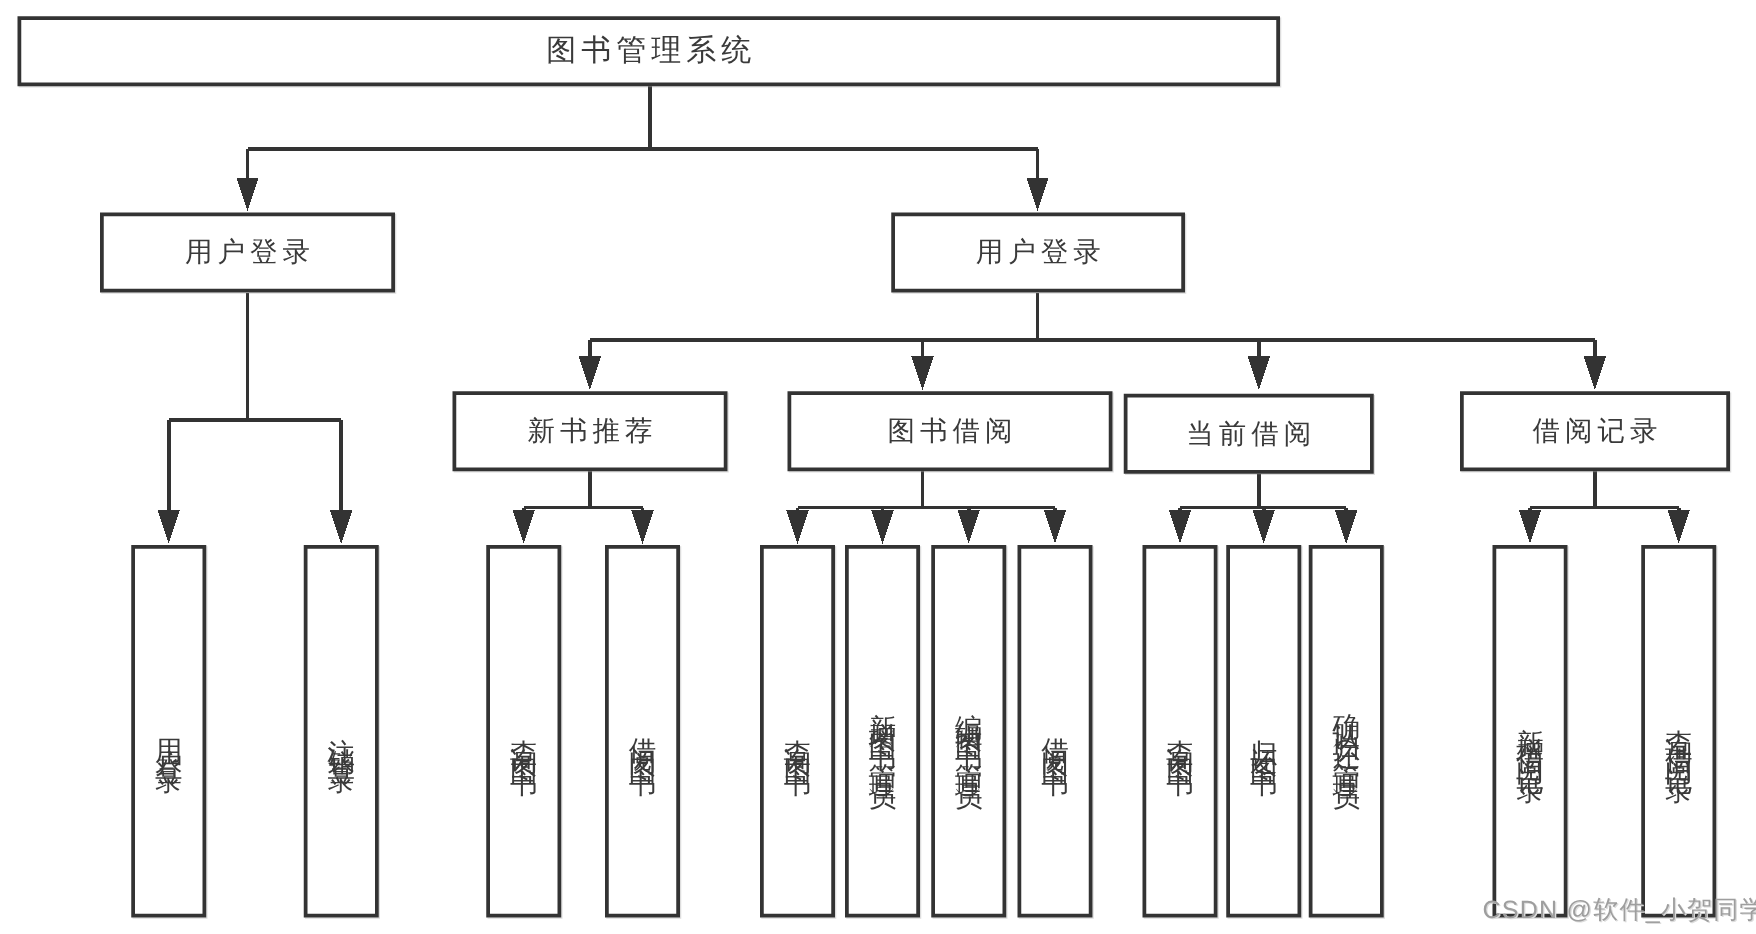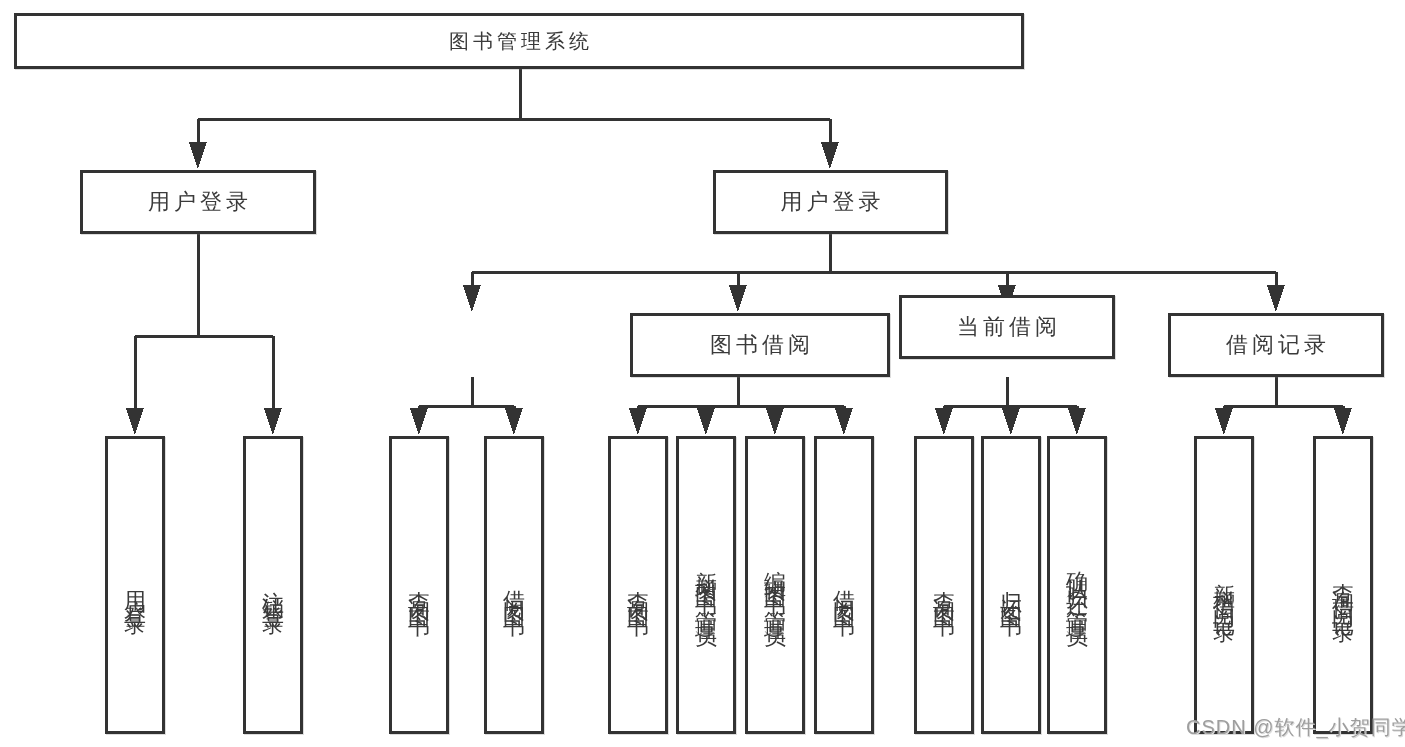--- a/index.html
+++ b/index.html
@@ -8,21 +8,21 @@
     font-family:"Liberation Sans",sans-serif;color:#3a3a3a;
   }
   .wires{position:absolute;left:0;top:0;}
   .node{
     position:absolute;box-sizing:border-box;background:#ffffff;
     border:3px solid #333333;display:flex;align-items:center;justify-content:center;
     box-shadow:1px 1px 0 rgba(120,120,120,.25);
   }
   .leaf{width:60px;height:298px;}
   .hl{font-size:22px;letter-spacing:4px;margin-right:-4px;line-height:1;white-space:nowrap;}
-  .rl{font-size:20px;letter-spacing:4px;margin-right:-4px;line-height:1;white-space:nowrap;}
+  .rl{font-size:24px;letter-spacing:4px;margin-right:-4px;line-height:1;white-space:nowrap;}
   .vl{
     writing-mode:vertical-lr;text-orientation:mixed;
     font-size:22px;line-height:1;letter-spacing:8px;margin-bottom:-8px;white-space:nowrap;
   }
   .watermark{
     position:absolute;left:1186px;top:714px;font-size:20px;letter-spacing:1px;
     color:#9e9e9e;text-shadow:1px 1px 0 #dddddd;white-space:nowrap;z-index:5;
   }
 </style>
 </head>
@@ -67,24 +67,27 @@
     <span class="rl">图书管理系统</span>
   </div>
 
   <div class="node" style="left:80px;top:170px;width:236px;height:64px">
     <span class="hl">用户登录</span>
   </div>
   <div class="node" style="left:713px;top:170px;width:235px;height:64px">
     <span class="hl">用户登录</span>
   </div>
 
+  <div class="node" style="left:362px;top:313px;width:220px;height:64px">
+    <span class="hl">新书推荐</span>
+  </div>
   <div class="node" style="left:630px;top:313px;width:260px;height:64px">
     <span class="hl">图书借阅</span>
   </div>
-  <div class="node" style="left:899px;top:295px;width:216px;height:64px">
+  <div class="node" style="left:899px;top:315px;width:200px;height:64px">
     <span class="hl">当前借阅</span>
   </div>
   <div class="node" style="left:1168px;top:313px;width:216px;height:64px">
     <span class="hl">借阅记录</span>
   </div>
 
   <div class="node leaf" style="left:105px;top:436px">
     <span class="vl">用户登录</span>
   </div>
   <div class="node leaf" style="left:243px;top:436px">

